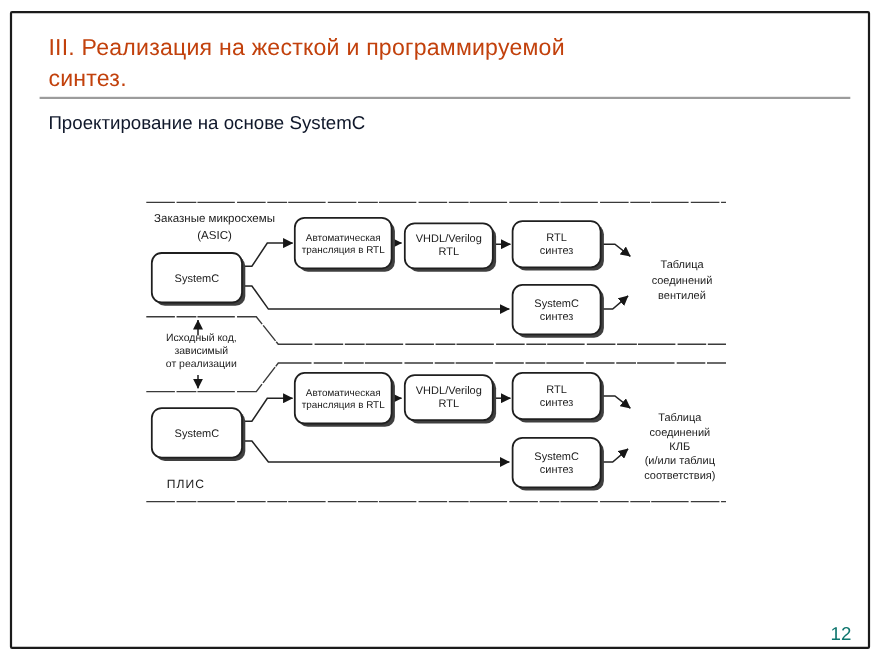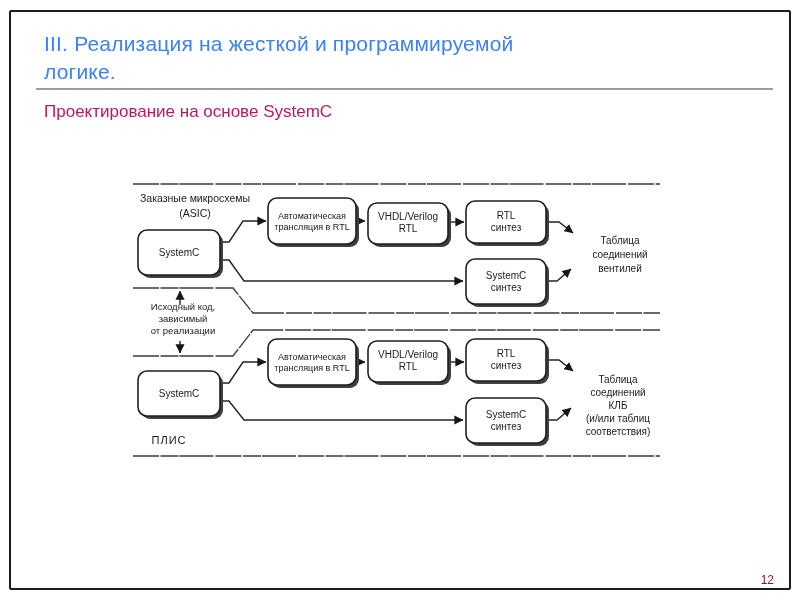--- a/index.html
+++ b/index.html
@@ -14,64 +14,64 @@
     position: absolute;
     left: 9px; top: 10px; right: 9px; bottom: 10px;
     border: 2px solid #1b1b1b;
     border-radius: 2px;
     pointer-events: none;
   }
   .title {
     position: absolute;
     left: 44px; top: 30px; width: 700px;
     font-size: 21px; line-height: 28px;
-    color: #3b82f6;
+    color: #c2410c;
     letter-spacing: 0.2px;
   }
   .title .tline { display: block; }
   .rule {
     position: absolute;
     left: 36px; top: 88px; width: 737px; height: 2px;
     background: #9c9c9c;
   }
   .subtitle {
     position: absolute;
     left: 44px; top: 102px;
-    font-size: 17px; color: #be185d;
+    font-size: 17px; color: #0f172a;
   }
   .diagram {
     position: absolute;
     left: 130px; top: 174px; width: 540px; height: 292px;
   }
   .diagram svg { width: 100%; height: 100%; display: block; }
   .page-number {
     position: absolute;
     right: 26px; bottom: 13px;
-    font-size: 12px; color: #7f1d1d;
+    font-size: 17px; color: #0f766e;
   }
   
   .bline { stroke: #3a3a3a; stroke-width: 1.3; fill: none; stroke-dasharray: 26 1.5 18 1 34 2; }
   .flow  { stroke: #232323; stroke-width: 1.4; fill: none; }
   .box-shadow { fill: #3f3f3f; }
   .box-face { fill: #ffffff; stroke: #1f1f1f; stroke-width: 1.6; }
   .dtext { fill: #1a1a1a; font-family: "Liberation Sans", sans-serif; font-size: 10px; }
   .dtext.small { font-size: 9px; }
   .dtext.note { font-size: 9.5px; }
   .dtext.label { font-size: 10.5px; }
   .dtext.plis { font-size: 11px; letter-spacing: 1px; }
 </style>
 </head>
 <body>
 
 <div class="slide">
   <div class="frame"></div>
 
   <div class="title">
     <span class="tline">III. Реализация на жесткой и программируемой</span>
-    <span class="tline">логике.</span>
+    <span class="tline">синтез.</span>
   </div>
 
   <div class="rule"></div>
 
   <div class="subtitle">Проектирование на основе SystemC</div>
 
   <div class="diagram">
     <svg viewBox="0 0 540 292" xmlns="http://www.w3.org/2000/svg">
       <defs>
         <marker id="arr" viewBox="0 0 10 10" refX="9.5" refY="5" markerWidth="6.5" markerHeight="6.5" orient="auto">

